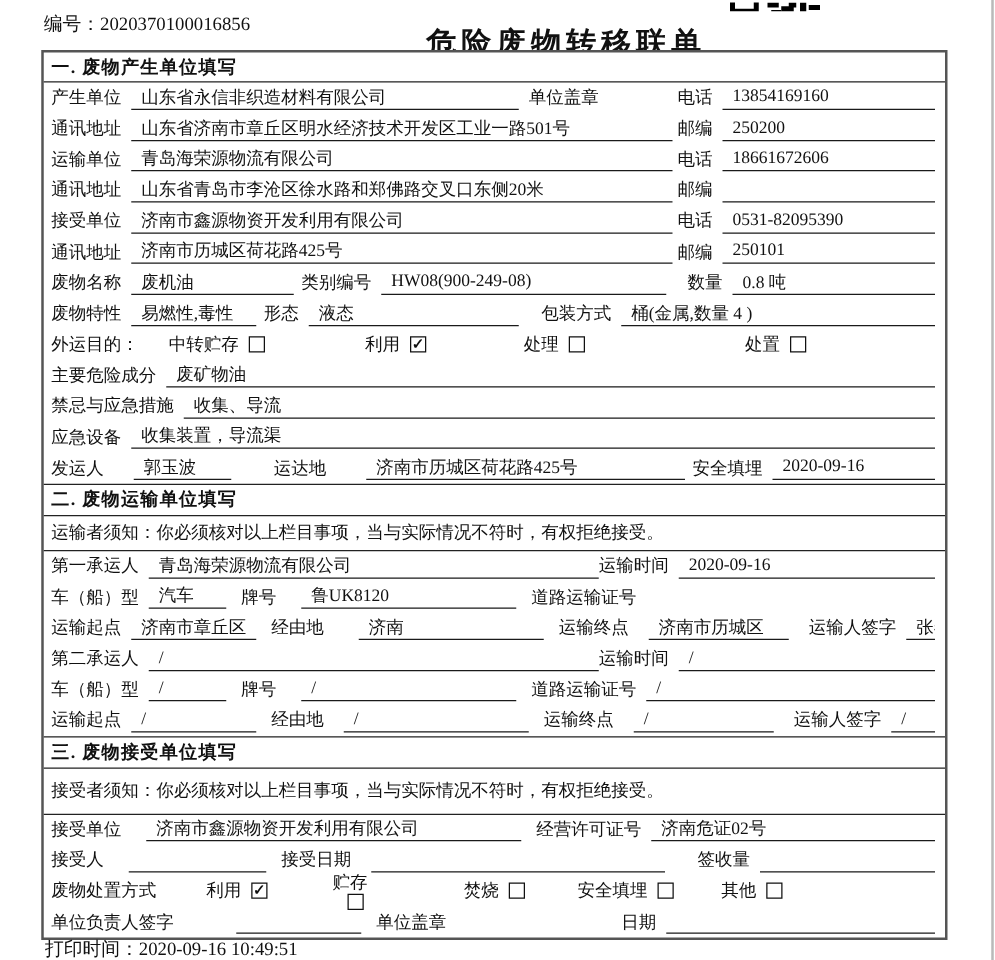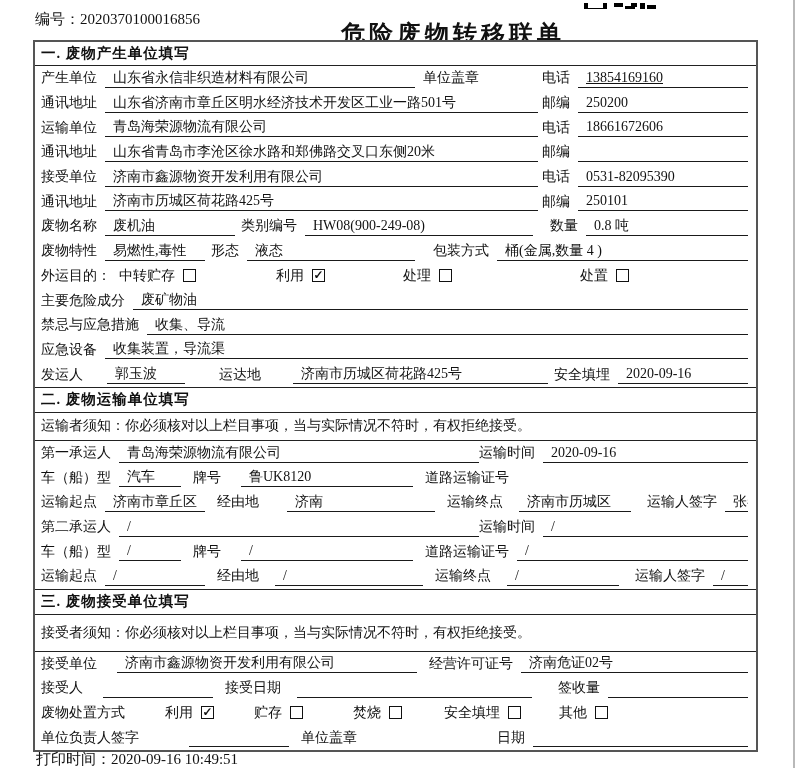--- a/index.html
+++ b/index.html
@@ -70,21 +70,21 @@
 <div class="ftable" id="form-root">
     <div class="section sec0">
       <div class="sec-header">一. 废物产生单位填写</div>
       <div class="row">
         <span class="f-lab">产生单位</span>
         <span class="f-val" style="width: 310px;">
           <span class="f-vtext">山东省永信非织造材料有限公司</span>
         </span>
         <span class="f-lab" style="margin-left: 8px;">单位盖章</span>
         <span class="f-lab" style="margin-left: auto;">电话</span>
-        <span class="f-val" style="width: 170px; text-decoration: underline;">
+        <span class="f-val" style="width: 170px;">
           <span class="f-vtext">13854169160</span>
         </span>
       </div>
       <div class="row">
         <span class="f-lab">通讯地址</span>
         <span class="f-val" style="width: 433px;">
           <span class="f-vtext">山东省济南市章丘区明水经济技术开发区工业一路501号</span>
         </span>
         <span class="f-lab" style="margin-left: auto;">邮编</span>
         <span class="f-val" style="width: 170px;">
@@ -154,21 +154,21 @@
         <span class="f-val" style="width: 168px;">
           <span class="f-vtext">液态</span>
         </span>
         <span class="f-lab" style="margin-left: 18px;">包装方式</span>
         <span class="f-val fill">
           <span class="f-vtext">桶(金属,数量 4 )</span>
         </span>
       </div>
       <div class="row">
         <span class="f-lab">外运目的：</span>
-        <span class="f-chk" style="margin-left: 0;">
+        <span class="f-chk" style="margin-left: 16px;">
           <span class="f-ctext">中转贮存</span>
           <span class="f-box"></span>
         </span>
         <span class="f-chk" style="margin-left: 80px;">
           <span class="f-ctext">利用</span>
           <span class="f-box">
             <span class="f-mark">✓</span>
           </span>
         </span>
         <span class="f-chk" style="margin-left: 78px;">
@@ -326,25 +326,25 @@
         </span>
       </div>
       <div class="row">
         <span class="f-lab" style="margin-right: 40px;">废物处置方式</span>
         <span class="f-chk">
           <span class="f-ctext">利用</span>
           <span class="f-box">
             <span class="f-mark">✓</span>
           </span>
         </span>
-        <span class="f-chk" style="margin-left: 40px;">
+        <span class="f-chk" style="margin-left: 52px; flex-direction: column;">
           <span class="f-ctext">贮存</span>
           <span class="f-box"></span>
         </span>
-        <span class="f-chk" style="margin-left: 50px;">
+        <span class="f-chk" style="margin-left: 69px;">
           <span class="f-ctext">焚烧</span>
           <span class="f-box"></span>
         </span>
         <span class="f-chk" style="margin-left: 42px;">
           <span class="f-ctext">安全填埋</span>
           <span class="f-box"></span>
         </span>
         <span class="f-chk" style="margin-left: 38px;">
           <span class="f-ctext">其他</span>
           <span class="f-box"></span>

